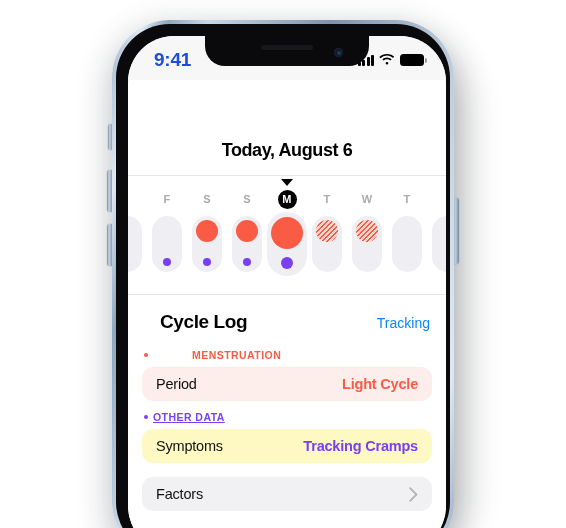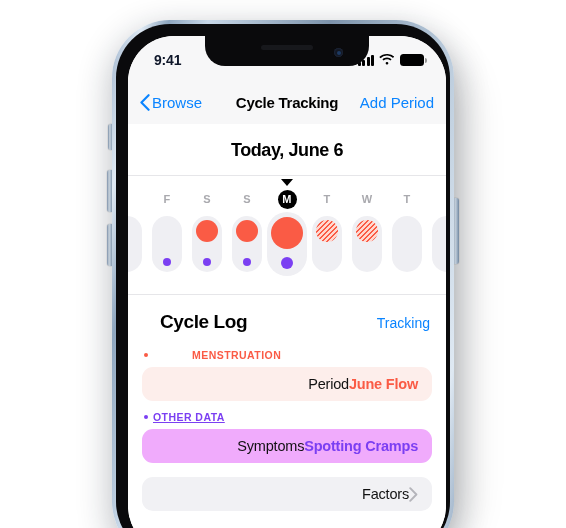--- a/index.html
+++ b/index.html
@@ -139,23 +139,23 @@
     height: 44px;
     background: #f7f7f8;
     display: flex;
     align-items: center;
     justify-content: space-between;
     padding: 0 22px 0 26px;
     box-sizing: border-box;
     z-index: 30;
   }
   #status-time {
-    font-size: 14px;
-    font-weight: bold;
-    color: #0f172a;
+    font-size: 19px;
+    font-weight: bold;
+    color: #1d4ed8;
     letter-spacing: -0.2px;
     margin-top: 4px;
   }
   #status-icons {
     display: flex;
     align-items: center;
     gap: 5px;
     margin-top: 4px;
   }
   
@@ -395,27 +395,27 @@
   .section-label.menstruation .bullet { background: #fa5b45; }
   .section-label.other { color: #7b3ff2; text-decoration: underline; }
   .section-label.other .bullet { background: #7b3ff2; }
 
   .card {
     border-radius: 11px;
     overflow: hidden;
     margin-bottom: 4px;
   }
   .card.pink { background: #fdeeeb; }
-  .card.lavender { background: #f0abfc; }
+  .card.lavender { background: #fef9c3; }
   .card.gray { background: #f1f1f4; margin-top: 14px; }
 
   .row {
     display: flex;
     align-items: center;
-    justify-content: flex-end;
+    justify-content: space-between;
     padding: 0 14px;
     height: 34px;
     cursor: pointer;
   }
   .row + .row { border-top: 1px solid rgba(120,110,190,0.16); }
   .row-label {
     font-size: 14.5px;
     color: #111;
     letter-spacing: -0.2px;
   }
@@ -462,34 +462,24 @@
           </div>
           <svg width="16" height="12" viewBox="0 0 16 12">
             <path d="M8 10.6a1.35 1.35 0 1 0 0-2.7 1.35 1.35 0 0 0 0 2.7z" fill="#000"></path>
             <path d="M8 5.2c1.3 0 2.5.5 3.4 1.4l1.2-1.3A6.6 6.6 0 0 0 8 3.4c-1.8 0-3.4.7-4.6 1.9l1.2 1.3A4.8 4.8 0 0 1 8 5.2z" fill="#000"></path>
             <path d="M8 1.5c2.3 0 4.4.9 6 2.4l1.2-1.3A10.3 10.3 0 0 0 8 0C5 0 2.3 1.1.3 2.9l1.2 1.3A8.7 8.7 0 0 1 8 1.5z" fill="#000"></path>
           </svg>
           <div id="battery-icon"></div>
         </div>
       </div>
 
-      <div id="nav-bar">
-        <div id="nav-back">
-          <svg width="10" height="17" viewBox="0 0 10 17">
-            <path d="M8.6 1.2 1.4 8.5l7.2 7.3" fill="none" stroke="#0a84ff" stroke-width="2.1" stroke-linecap="round" stroke-linejoin="round"></path>
-          </svg>
-          <span>Browse</span>
-        </div>
-        <div id="nav-title">Cycle Tracking</div>
-        <div id="nav-action">Add Period</div>
-      </div>
 
       <div id="content">
 
-        <div id="today-header">Today, June 6</div>
+        <div id="today-header">Today, August 6</div>
 
         <div id="week-strip">
           <div id="today-pointer"></div>
           <div id="days-row">
               <div class="day-col edge">
                 <div class="day-letter"></div>
                 <div class="day-capsule"></div>
               </div>
               <div class="day-col">
                 <div class="day-letter">F</div>
@@ -548,31 +538,31 @@
           </div>
 
           <div id="log-sections">
               <div class="section-label menstruation">
                 <span class="bullet"></span>
                 <span>MENSTRUATION</span>
               </div>
               <div class="card pink">
                 <div class="row">
                   <span class="row-label">Period</span>
-                  <span class="row-value red">June Flow</span>
+                  <span class="row-value red">Light Cycle</span>
                 </div>
               </div>
               <div class="section-label other">
                 <span class="bullet"></span>
                 <span>OTHER DATA</span>
               </div>
               <div class="card lavender">
                 <div class="row">
                   <span class="row-label">Symptoms</span>
-                  <span class="row-value purple">Spotting Cramps</span>
+                  <span class="row-value purple">Tracking Cramps</span>
                 </div>
               </div>
             </div>
 
           <div class="card gray">
             <div class="row">
               <span class="row-label">Factors</span>
               <svg class="chevron" width="9" height="15" viewBox="0 0 9 15">
                 <path d="M1.2 1.2 7.4 7.5l-6.2 6.3" fill="none" stroke="#b4b4ba" stroke-width="1.9" stroke-linecap="round" stroke-linejoin="round"></path>
               </svg>

